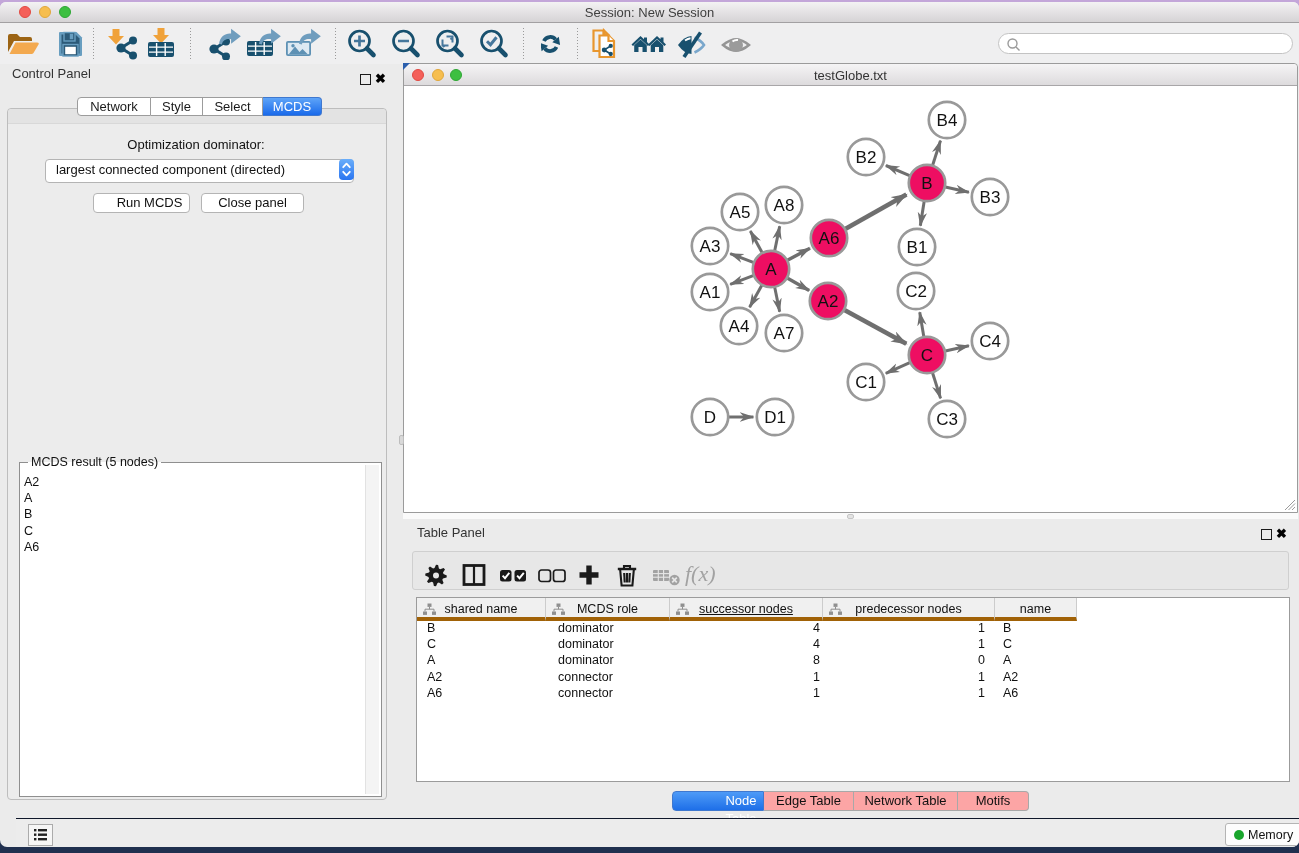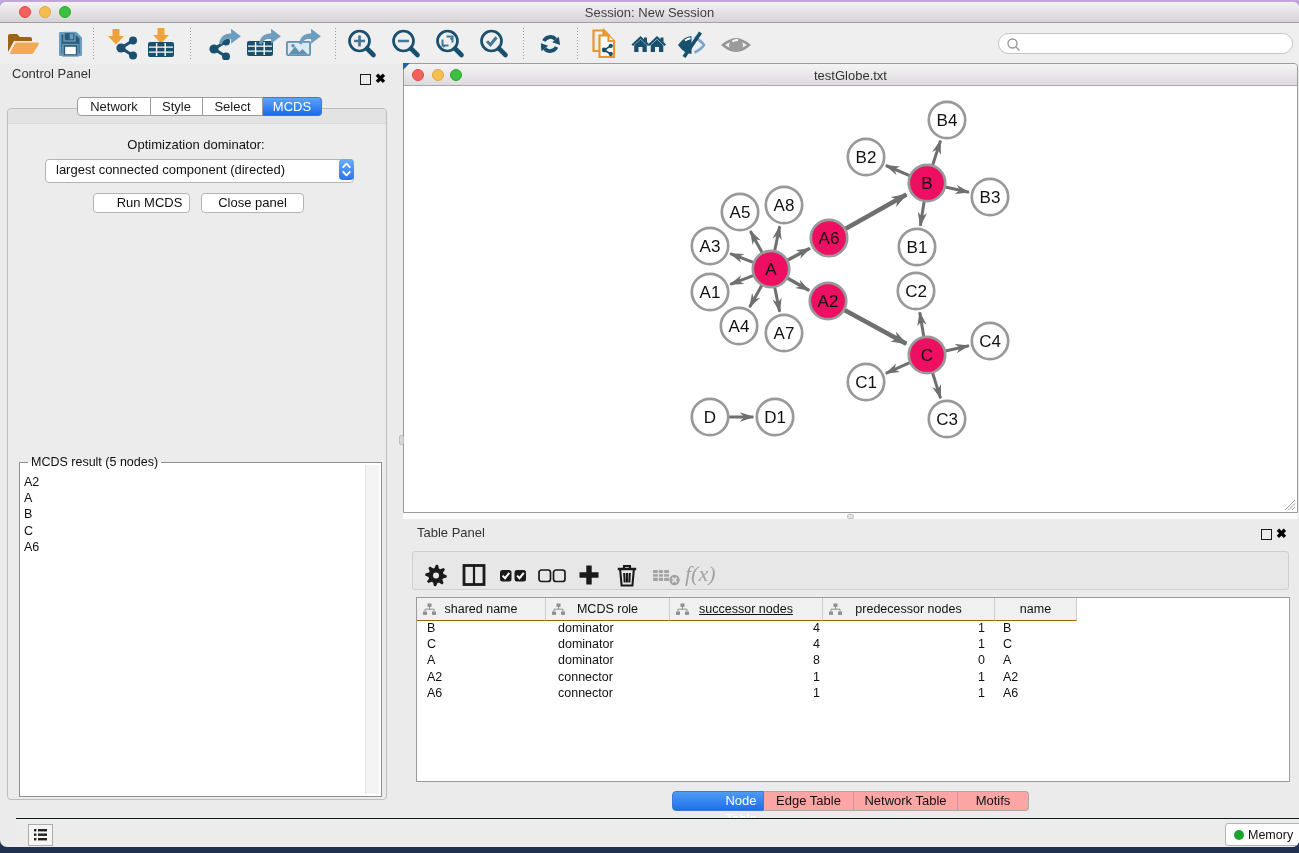--- a/index.html
+++ b/index.html
@@ -28,21 +28,21 @@
 #mcdsbox .legend { position:absolute; left:8px; top:-8px; font-size:12.5px; color:#111; background:linear-gradient(#ececec 50%,#ffffff 50%); padding:0 3px; }
 #mcdsbox .items { position:absolute; left:4px; top:11px; font-size:12.5px; color:#111; line-height:16.2px; }
 #mcdsbox .sb { position:absolute; right:2px; top:2px; width:14px; height:329px; background:#f4f4f4; border-left:1px solid #e2e2e2; }
 #netwin { left:403px; top:61px; width:895px; height:450px; background:#fff; border:1px solid #9b9b9b; border-radius:4px 4px 0 0; }
 #nettb { position:absolute; left:0; top:0; width:100%; height:22px; background:linear-gradient(#f5f4f5,#dddbdd); border-bottom:1px solid #a8a6a8; border-radius:4px 4px 0 0; }
 #nettb .t { position:absolute; top:4px; width:100%; text-align:center; font-size:13px; color:#333; }
 .tl2 { position:absolute; top:5px; width:12px; height:12px; border-radius:50%; }
 #tpTitle { left:417px; top:523px; font-size:13px; color:#333; }
 #tptoolbar { left:412px; top:549px; width:877px; height:39px; background:#e7e7e7; border:1px solid #cfcfcf; border-radius:3px; }
 #tptable { left:416px; top:595px; width:874px; height:185px; background:#fff; border:1px solid #9b9b9b; }
-.th { position:absolute; top:0; height:23px; background:#f0f0f0; border-right:1px solid #cccccc; border-bottom:1px solid #a16207; font-size:12.5px; color:#111; text-align:center; line-height:22px; }
+.th { position:absolute; top:0; height:23px; background:#f0f0f0; border-right:1px solid #cccccc; border-bottom:4px solid #a16207; font-size:12.5px; color:#111; text-align:center; line-height:22px; }
 .th .hicon { position:absolute; left:6px; top:5px; }
 .td { position:absolute; font-size:12.5px; color:#111; height:16.2px; }
 .btab { position:absolute; top:789px; height:20px; background:#fca5a5; border:1px solid #a8a8a8; border-left:none; font-size:13px; color:#111; text-align:center; line-height:18px; }
 #statusbar { left:0; top:816px; width:1299px; height:31px; background:#ececec; border-top:1px solid #0f172a;margin-left:16px; }
 #listbtn { position:absolute; left:12px; top:5px; width:25px; height:22px; background:#f6f6f6; border:1px solid #ababab; }
 #membtn { position:absolute; left:1209px; top:4px; width:81px; height:23px; background:#fdfdfd; border:1px solid #b4b4b4; border-radius:3px; font-size:12.5px; color:#111; }
 #graph text { font-family:"Liberation Sans", sans-serif; }
 </style>
 </head>
 <body>

